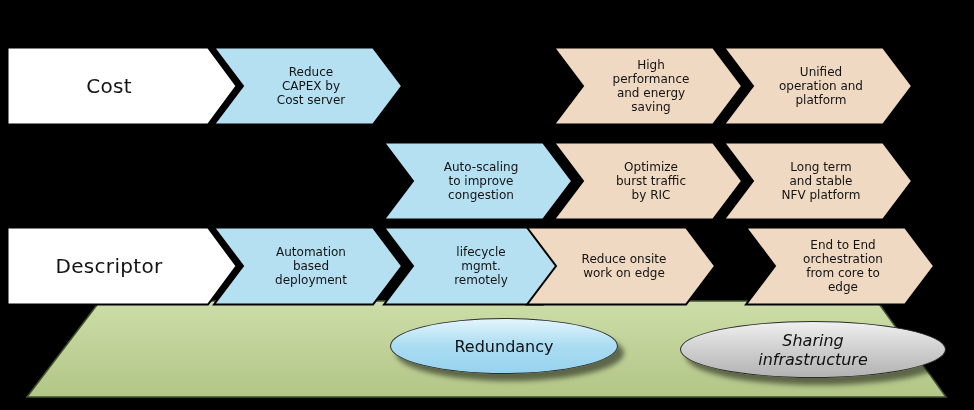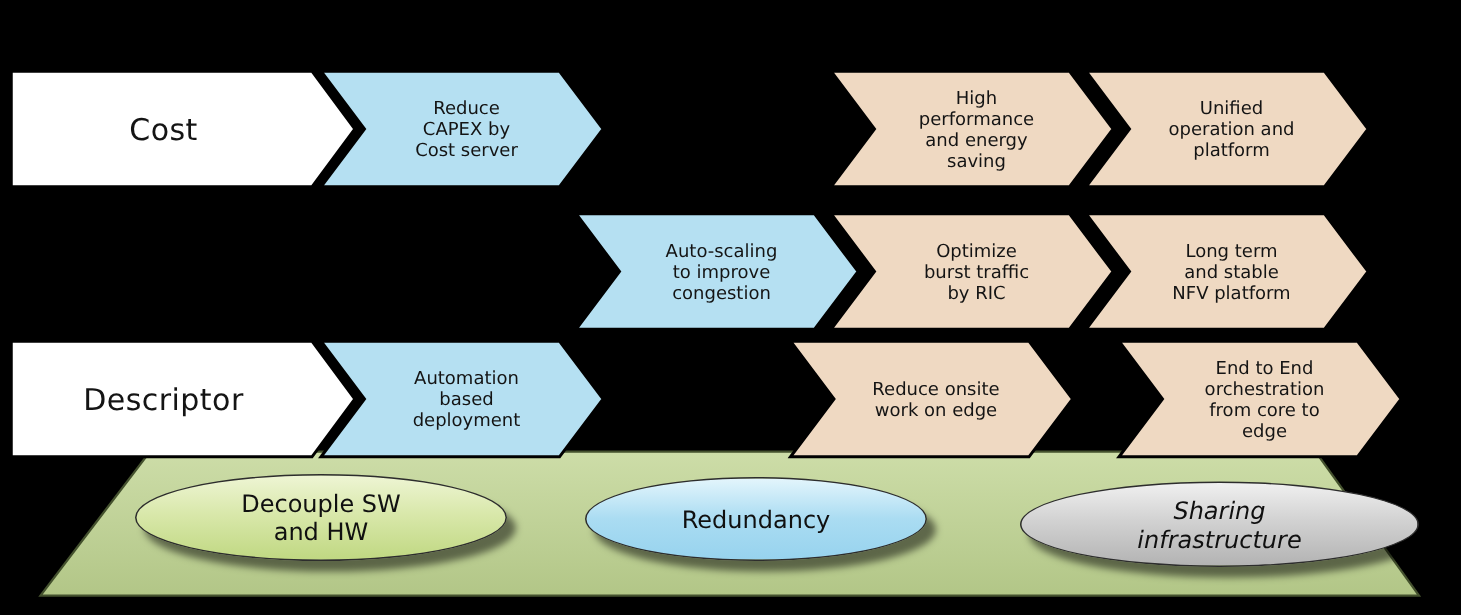--- a/index.html
+++ b/index.html
@@ -135,42 +135,46 @@
       <div class="lbl-txt">Descriptor</div>
     </div>
     <div class="arrow blue" style="left:212px;width:192px">
       <svg viewBox="0 0 192 82" preserveAspectRatio="none">
           <polygon points="2,1.5 161,1.5 190,41 161,80.5 2,80.5 31,41"></polygon>
         </svg>
       <div class="txt">Automation
 based
 deployment</div>
     </div>
+    <div class="arrow blue" style="left:382px;width:192px">
+      <svg viewBox="0 0 192 82" preserveAspectRatio="none">
+          <polygon points="2,1.5 161,1.5 190,41 161,80.5 2,80.5 31,41"></polygon>
+        </svg>
+      <div class="txt">lifecycle
+mgmt.
+remotely</div>
+    </div>
     <div class="arrow tan" style="left:525px;width:192px">
       <svg viewBox="0 0 192 82" preserveAspectRatio="none">
           <polygon points="2,1.5 161,1.5 190,41 161,80.5 2,80.5 31,41"></polygon>
         </svg>
       <div class="txt">Reduce onsite
 work on edge</div>
     </div>
     <div class="arrow tan" style="left:744px;width:192px">
       <svg viewBox="0 0 192 82" preserveAspectRatio="none">
           <polygon points="2,1.5 161,1.5 190,41 161,80.5 2,80.5 31,41"></polygon>
         </svg>
       <div class="txt">End to End
 orchestration
 from core to
 edge</div>
     </div>
   </div>
 
-  <div class="bubble green" style="left:90px;top:316px;width:248px;height:58px">
-    <span>Decouple SW
-and HW</span>
-  </div>
   <div class="bubble bblue" style="left:390px;top:318px;width:228px;height:56px">
     <span>Redundancy</span>
   </div>
   <div class="bubble gray" style="left:680px;top:321px;width:266px;height:57px">
     <span>Sharing
 infrastructure</span>
   </div>
 
 </div>
 

